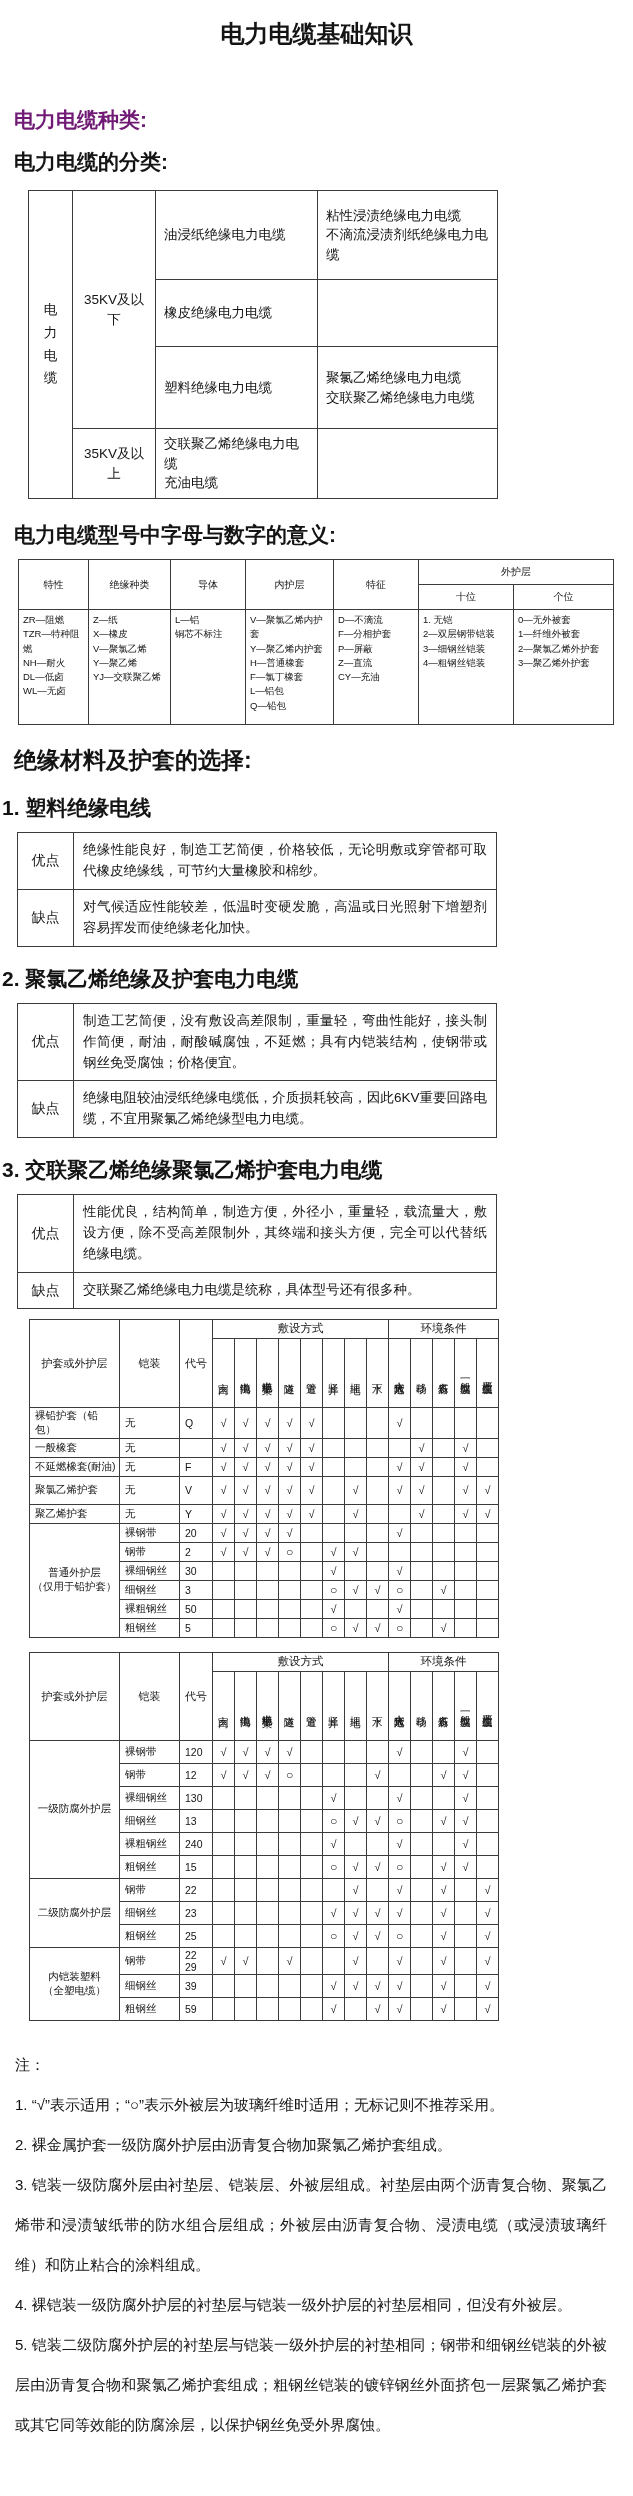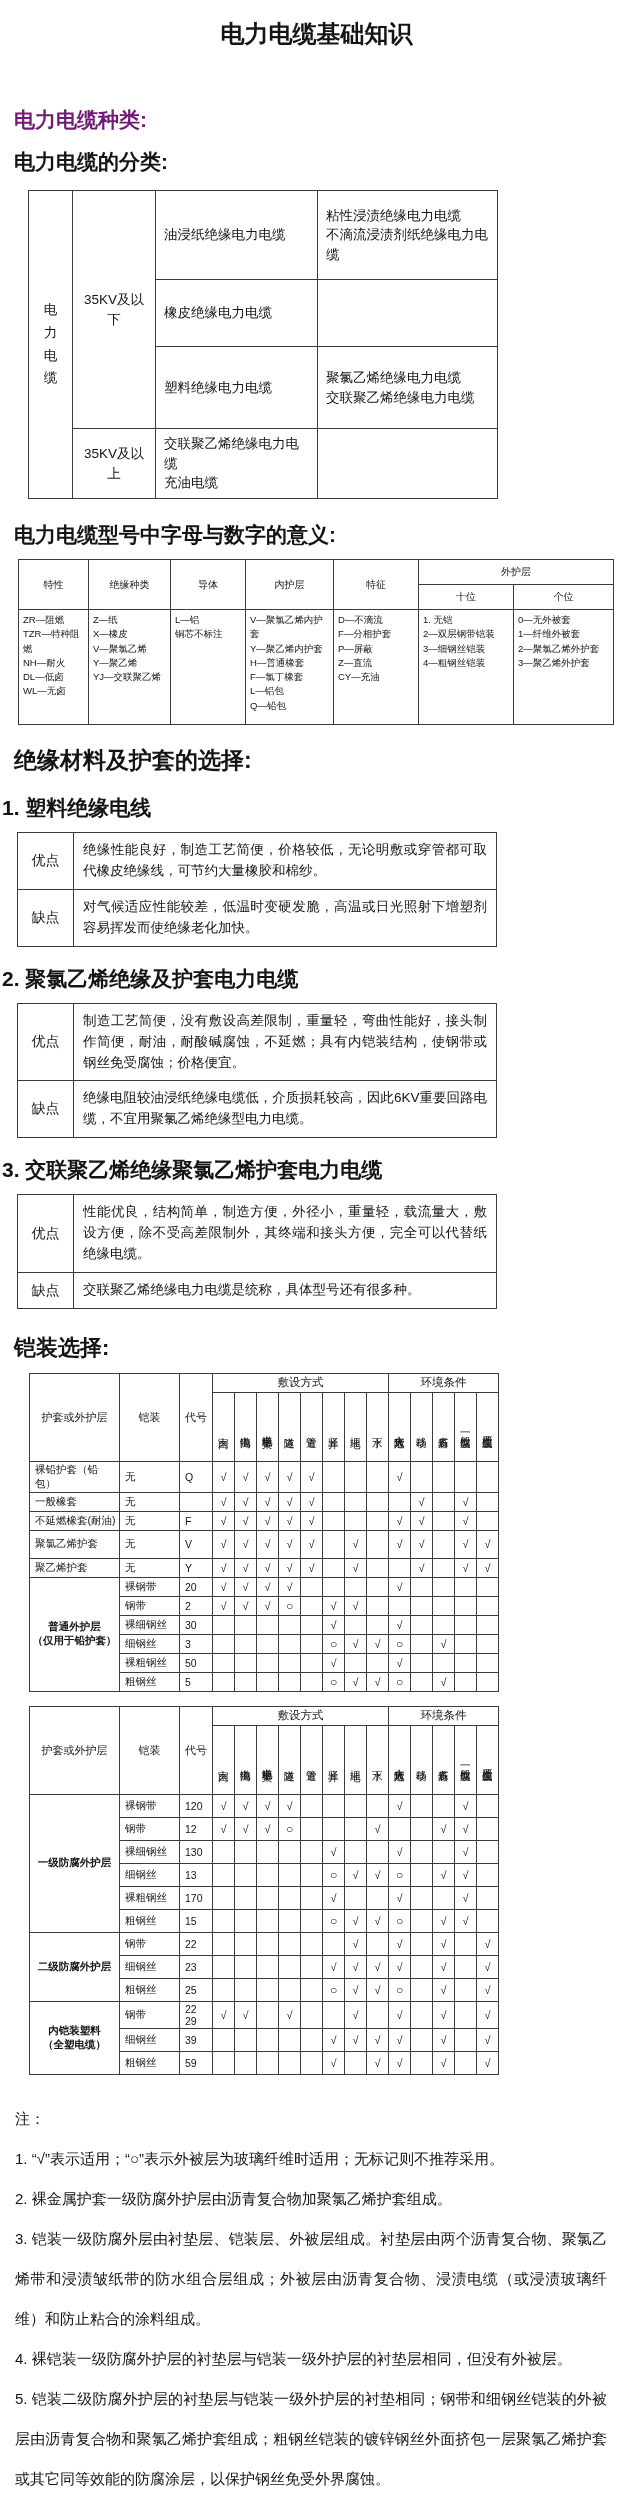--- a/index.html
+++ b/index.html
@@ -40,21 +40,21 @@
   .pc-table .txt{font-size:13.5px;line-height:1.55;padding:7px 9px;text-align:justify;}
 
   
   .check-table{table-layout:fixed;margin:10px 0 0 29px;}
   .check-table th{font-size:11px;font-weight:normal;text-align:center;padding:0;}
   .check-table th.band{height:18px;font-size:11.5px;}
   .check-table th.vh{height:68px;vertical-align:middle;}
   .check-table th.vh span{writing-mode:vertical-rl;text-orientation:upright;font-size:10.5px;letter-spacing:1px;line-height:1;}
   .check-table td{font-size:10.5px;text-align:center;vertical-align:middle;padding:0;}
   .check-table td.sheath,.check-table td.armor,.check-table td.code{text-align:left;padding:1px 2px 1px 5px;white-space:pre-line;}
-  .check-table td.grp{text-align:center;padding:9px 2px;font-weight:bold;}
+  .check-table td.grp{text-align:center;padding:9px 2px;}
   .check-table td.mark{font-size:11px;}
   .check-table td.circ{font-size:12px;}
   .tbl-b{margin-top:14px;}
 
   
   .notes{margin:24px 18px 0 15px;width:592px;}
   .notes p{margin:0;font-size:15px;line-height:40px;text-align:justify;}
 </style>
 </head>
 <body>
@@ -202,21 +202,20 @@
         <td class="lbl">优点</td>
         <td class="txt">性能优良，结构简单，制造方便，外径小，重量轻，载流量大，敷设方便，除不受高差限制外，其终端和接头方便，完全可以代替纸绝缘电缆。</td>
       </tr>
       <tr>
         <td class="lbl">缺点</td>
         <td class="txt">交联聚乙烯绝缘电力电缆是统称，具体型号还有很多种。</td>
       </tr>
     </tbody>
   </table>
 
-  <div class="h-armor">铠装选择:</div>
 
   <table class="check-table tbl-a">
       <colgroup>
         <col style="width: 90px;">
         <col style="width: 60px;">
         <col style="width: 33px;">
         <col style="width: 22px;">
         <col style="width: 22px;">
         <col style="width: 22px;">
         <col style="width: 22px;">
@@ -559,21 +558,21 @@
           <td class="mark">√</td>
           <td class="mark">√</td>
           <td class="mark circ">○</td>
           <td class="mark"></td>
           <td class="mark">√</td>
           <td class="mark">√</td>
           <td class="mark"></td>
         </tr>
         <tr style="height: 23px;">
           <td class="armor">裸粗钢丝</td>
-          <td class="code">170</td>
+          <td class="code">240</td>
           <td class="mark"></td>
           <td class="mark"></td>
           <td class="mark"></td>
           <td class="mark"></td>
           <td class="mark"></td>
           <td class="mark">√</td>
           <td class="mark"></td>
           <td class="mark"></td>
           <td class="mark">√</td>
           <td class="mark"></td>

